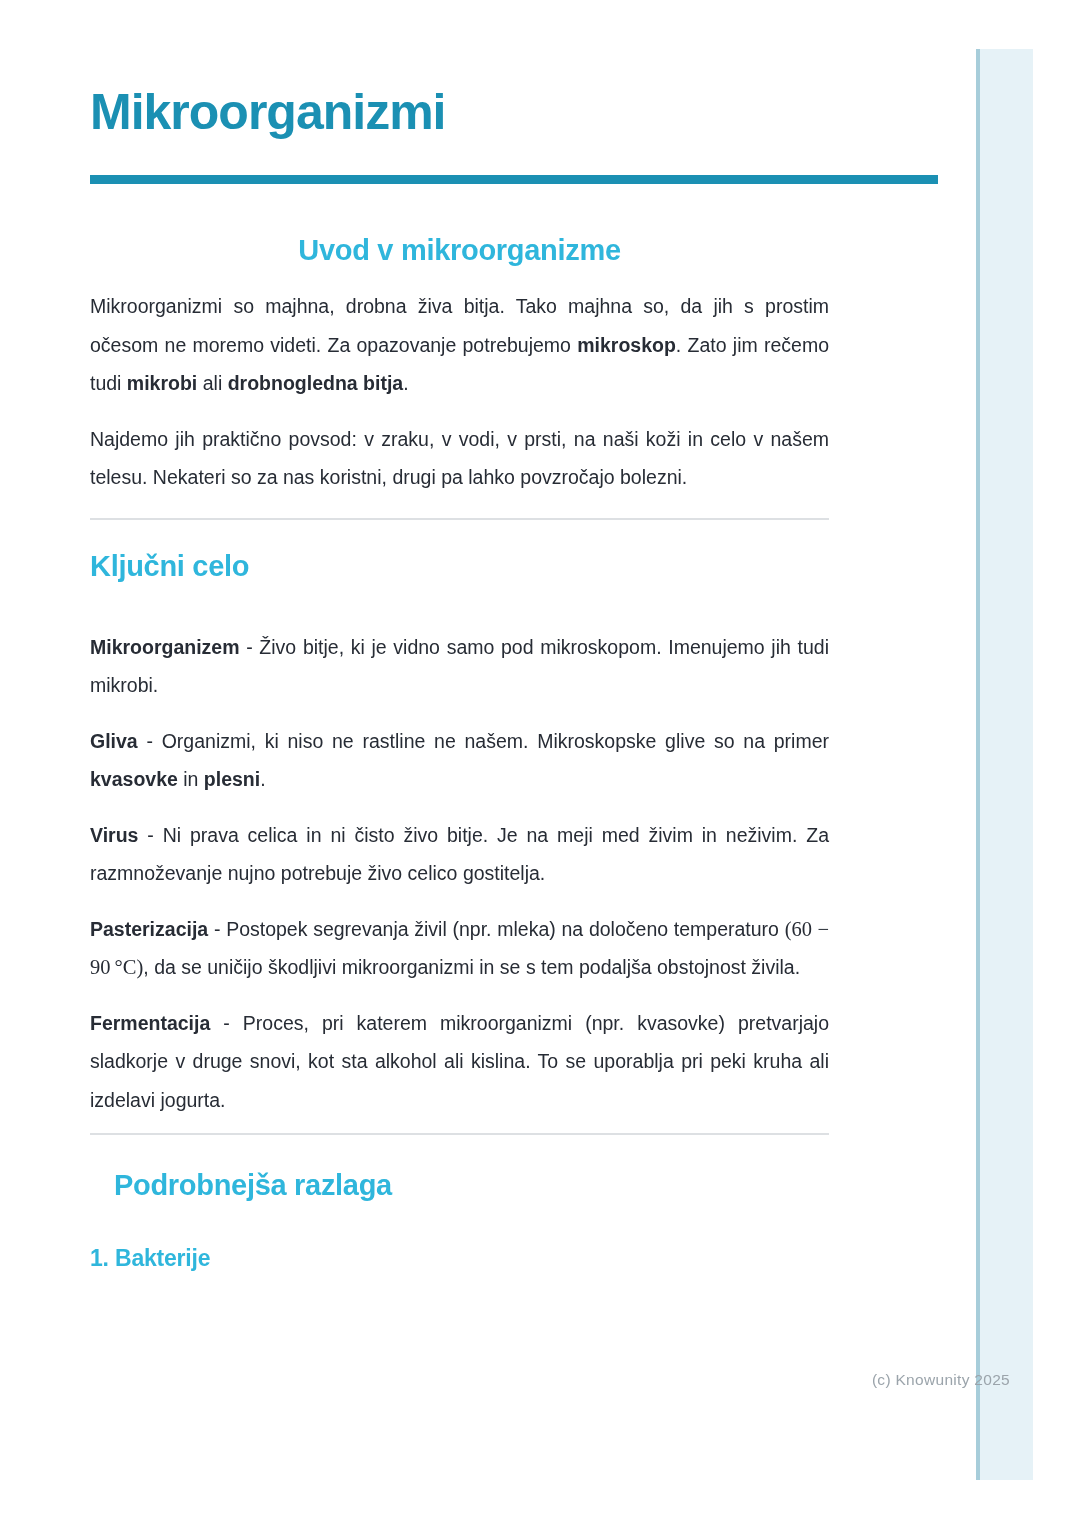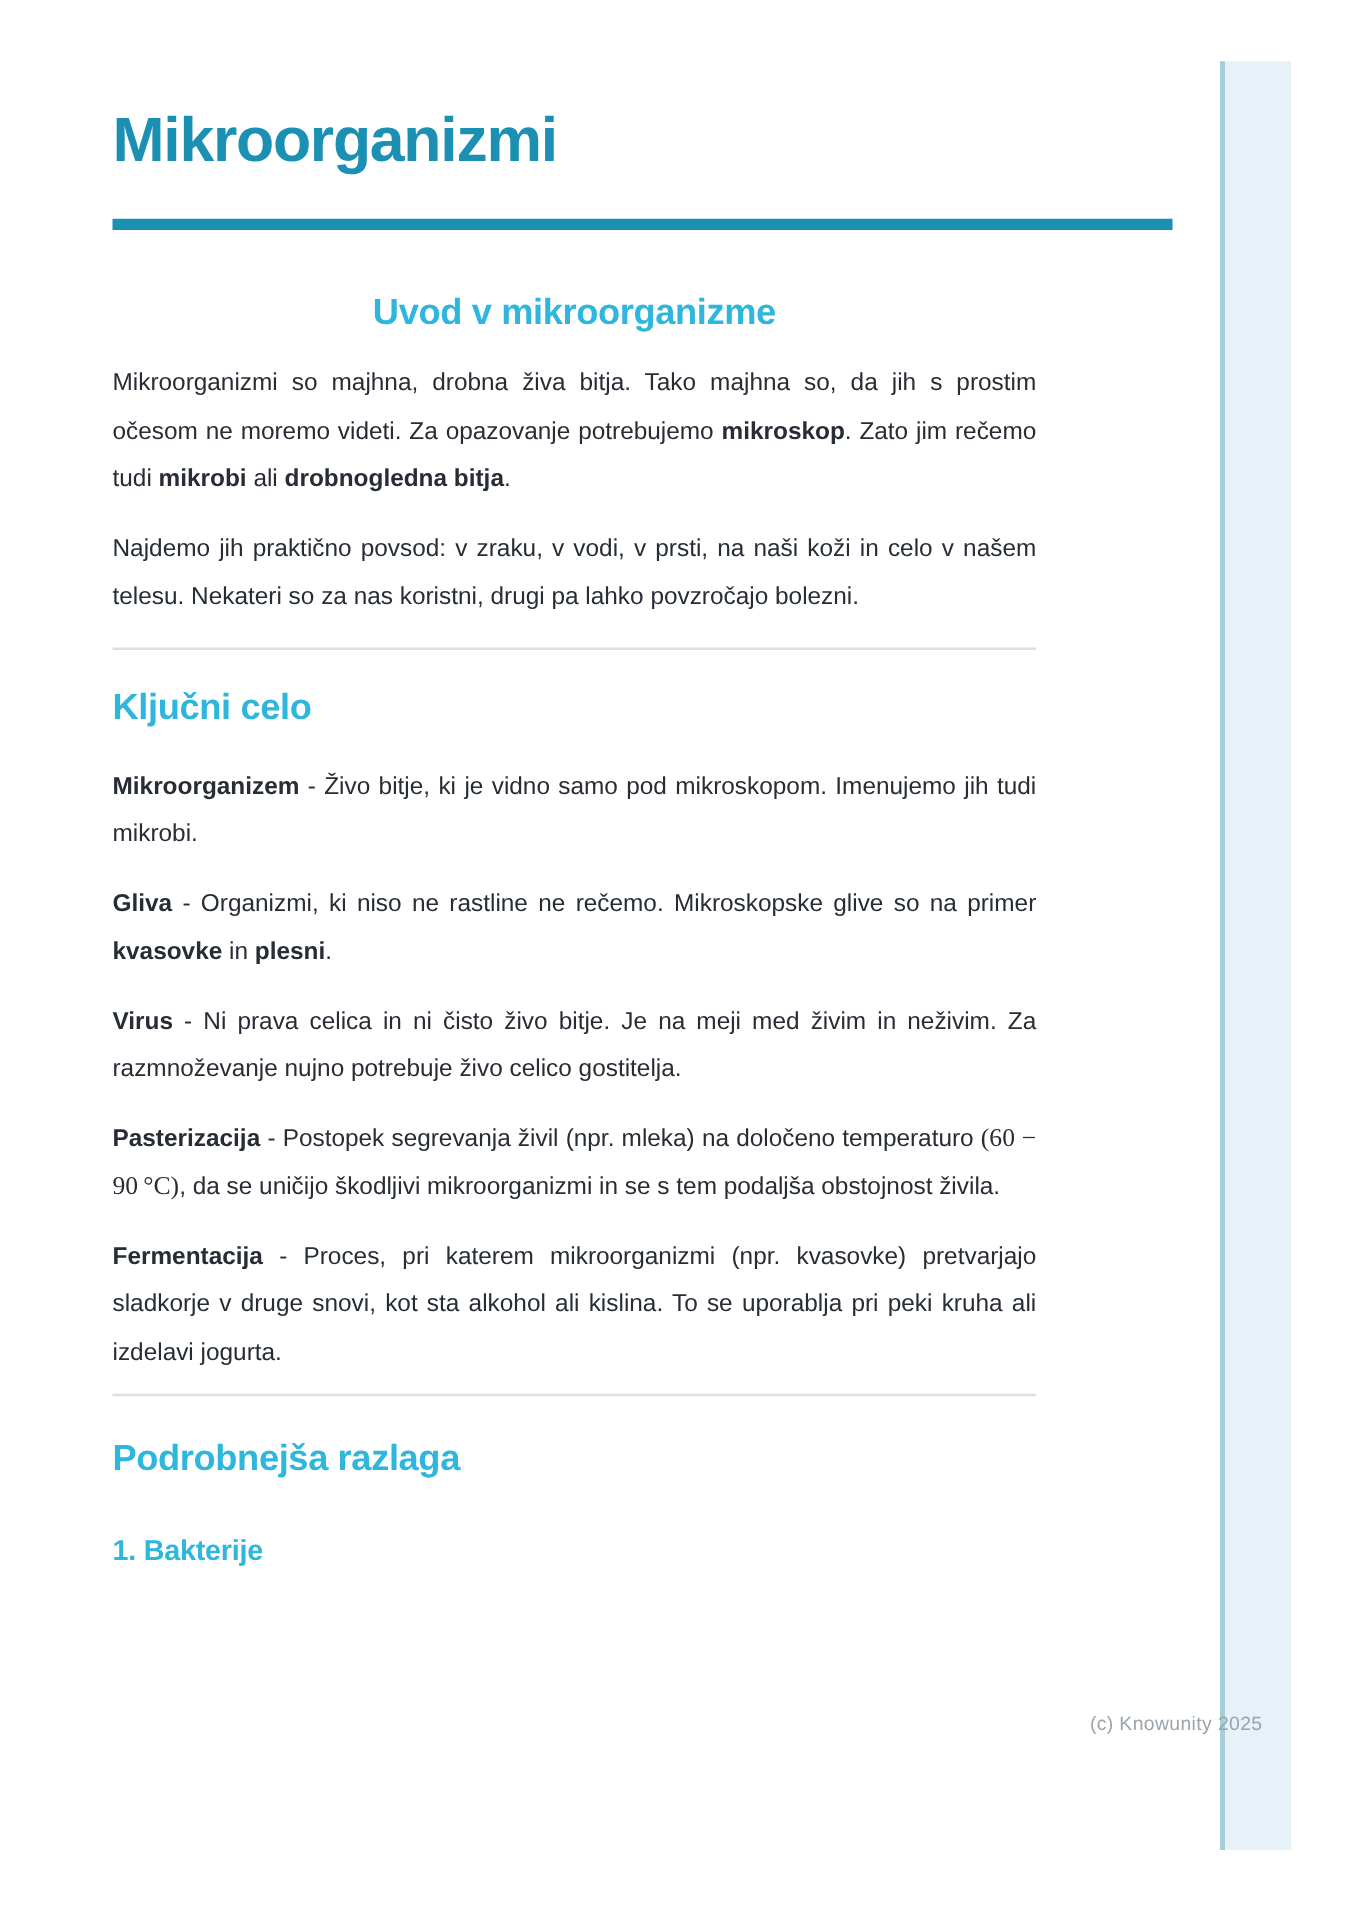--- a/index.html
+++ b/index.html
@@ -40,33 +40,33 @@
     width:848px;height:9px;background:var(--accent-teal);
     margin-top:33px;
   }
 
   h2.section-heading{
     font-size:29px;line-height:1.2;font-weight:bold;
     color:var(--accent-cyan);letter-spacing:-0.3px;
   }
   h2.intro-heading{margin-top:49px;text-align:center;}
   h2.keyterms-heading{margin-top:29px;}
-  h2.details-heading{margin-top:33px;}
+  h2.details-heading{margin-top:33px;margin-left:24px;}
 
   h3.sub-heading{
     font-size:23px;line-height:1.2;font-weight:bold;
     color:var(--accent-cyan);margin-top:42px;letter-spacing:-0.2px;
   }
 
   p.body-par{
     font-size:19.5px;line-height:38.5px;color:var(--body-text);
     text-align:justify;margin-top:17px;
   }
   p.first-par{margin-top:20px;}
-  p.def-par:first-of-type{margin-top:26px;}
+  p.def-par:first-of-type{margin-top:44px;}
   p.last-par{margin-top:24px;text-align:left;}
   p.body-par .b{font-weight:bold;}
   p.body-par .serif{
     font-family:"Liberation Serif","DejaVu Serif",serif;
     font-size:20.5px;
   }
 
   hr.divider{
     border:none;height:2px;background:var(--divider);
     margin:0;
@@ -96,21 +96,21 @@
       <h2 class="section-heading intro-heading">Uvod v mikroorganizme</h2>
       <p class="body-par first-par"><span>Mikroorganizmi so majhna, drobna živa bitja. Tako majhna so, da jih s prostim očesom ne moremo videti. Za opazovanje potrebujemo </span><span class="b">mikroskop</span><span>. Zato jim rečemo tudi </span><span class="b">mikrobi</span><span> ali </span><span class="b">drobnogledna bitja</span><span>.</span></p>
       <p class="body-par"><span>Najdemo jih praktično povsod: v zraku, v vodi, v prsti, na naši koži in celo v našem telesu. Nekateri so za nas koristni, drugi pa lahko povzročajo bolezni.</span></p>
     </section>
 
     <hr class="divider divider-1">
 
     <section>
       <h2 class="section-heading keyterms-heading">Ključni celo</h2>
       <p class="body-par def-par"><span class="b">Mikroorganizem</span><span> - Živo bitje, ki je vidno samo pod mikroskopom. Imenujemo jih tudi mikrobi.</span></p>
-      <p class="body-par def-par"><span class="b">Gliva</span><span> - Organizmi, ki niso ne rastline ne rečemo. Mikroskopske glive so na primer </span><span class="b">kvasovke</span><span> in </span><span class="b">plesni</span><span>.</span></p>
+      <p class="body-par def-par"><span class="b">Gliva</span><span> - Organizmi, ki niso ne rastline ne našem. Mikroskopske glive so na primer </span><span class="b">kvasovke</span><span> in </span><span class="b">plesni</span><span>.</span></p>
       <p class="body-par def-par"><span class="b">Virus</span><span> - Ni prava celica in ni čisto živo bitje. Je na meji med živim in neživim. Za razmnoževanje nujno potrebuje živo celico gostitelja.</span></p>
       <p class="body-par def-par"><span class="b">Pasterizacija</span><span> - Postopek segrevanja živil (npr. mleka) na določeno temperaturo </span><span class="serif">(60 − 90 °C)</span><span>, da se uničijo škodljivi mikroorganizmi in se s tem podaljša obstojnost živila.</span></p>
       <p class="body-par def-par"><span class="b">Fermentacija</span><span> - Proces, pri katerem mikroorganizmi (npr. kvasovke) pretvarjajo sladkorje v druge snovi, kot sta alkohol ali kislina. To se uporablja pri peki kruha ali izdelavi jogurta.</span></p>
     </section>
 
     <hr class="divider divider-2">
 
     <section>
       <h2 class="section-heading details-heading">Podrobnejša razlaga</h2>
       <h3 class="sub-heading">1. Bakterije</h3>

